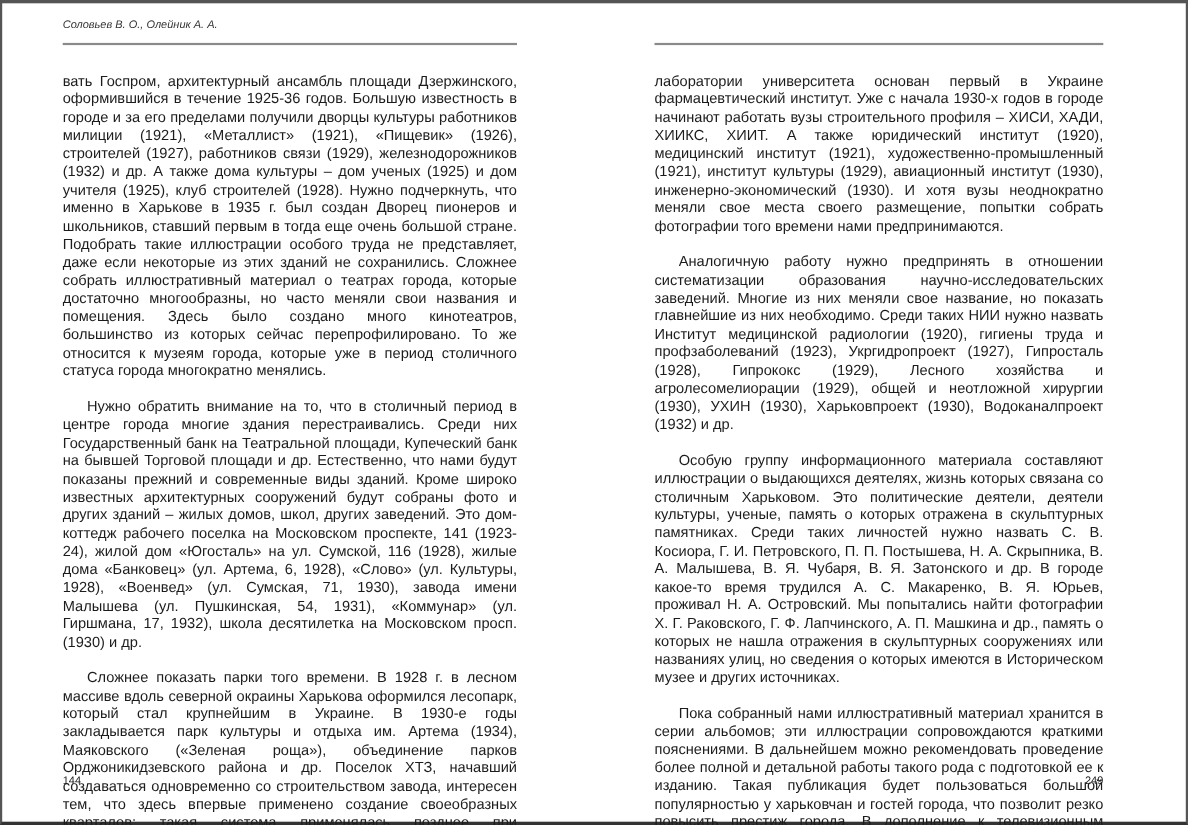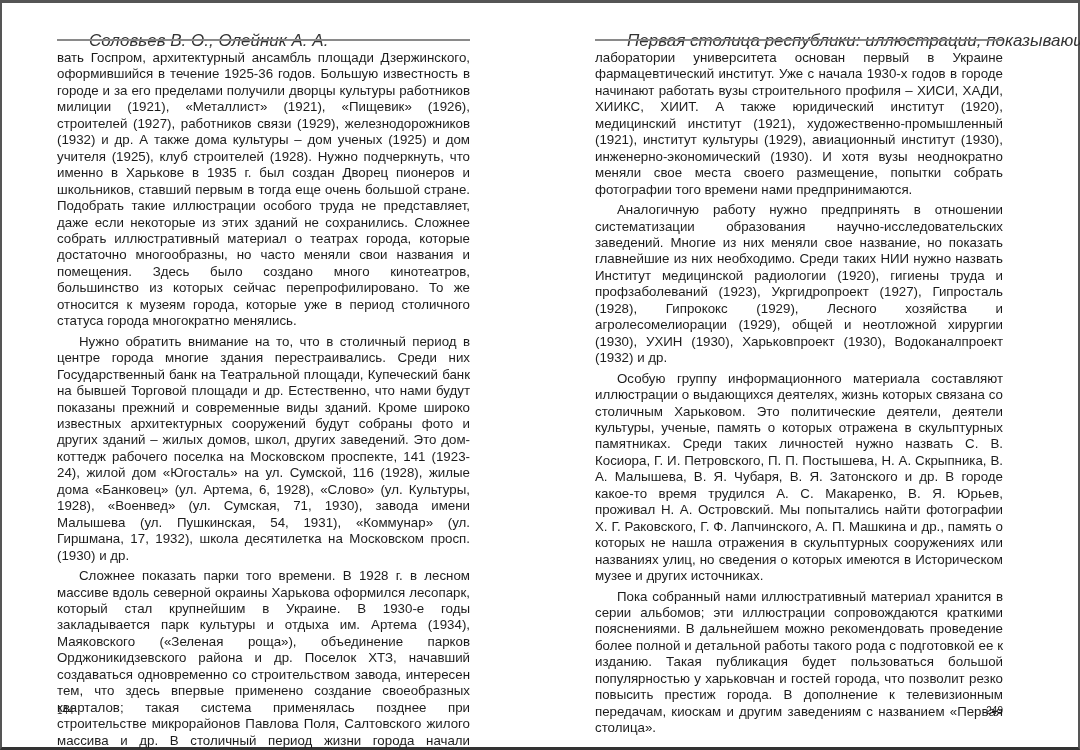--- a/index.html
+++ b/index.html
@@ -12,35 +12,35 @@
       border-right: 2px solid #555555;
       border-bottom: 3px solid #333333;
       background: #ffffff;
     }
     .page {
       position: absolute; top: 0; height: 747px;
     }
     .page.left { left: 55px; width: 413px; }
     .page.right { left: 593px; width: 408px; }
     .running-head {
-      position: absolute; top: 30px; left: 0; right: 0;
-      font-style: italic; font-size: 17px; color: #333333;
-      height: 15px; line-height: 15px; white-space: nowrap; margin-left: 32px;
+      position: absolute; top: 12px; left: 0; right: 0;
+      font-style: italic; font-size: 10px; color: #333333;
+      height: 15px; line-height: 15px; white-space: nowrap;
     }
     .page.right .running-head { text-align: right; }
     .head-rule {
       position: absolute; top: 36px; left: 0; right: 0; height: 1.5px;
       background: #8a8a8a;
     }
     .body-text {
       position: absolute; top: 47px; left: 0; right: 0;
       font-size: 13.3px; line-height: 16.45px; text-align: justify;
       hyphens: manual; color: #1c1c1c;
     }
-    .body-text p { margin: 0 0 4px 0; }
+    .body-text p { margin: 16px 0 4px 0; }
     .body-text p.indent { text-indent: 22px; }
     .folio {
       position: absolute; bottom: 34px; font-size: 10px; color: #1a1a1a;
     }
     .page.left .folio { left: 0; }
     .page.right .folio { right: 0; }
   </style>
 </head>
 <body>
 
@@ -52,21 +52,20 @@
     <div class="body-text">
       <p>вать Госпром, архитектурный ансамбль площади Дзержинского, оформившийся в течение 1925-36 годов. Большую известность в городе и за его пределами получили дворцы культуры работников милиции (1921), «Металлист» (1921), «Пищевик» (1926), строителей (1927), работников связи (1929), железнодорожников (1932) и др. А также дома культуры – дом ученых (1925) и дом учителя (1925), клуб строителей (1928). Нужно подчеркнуть, что именно в Харькове в 1935 г. был создан Дворец пионеров и школьников, ставший первым в тогда еще очень большой стране. Подобрать такие иллюстрации особого труда не представляет, даже если некоторые из этих зданий не сохранились. Сложнее собрать иллюстративный материал о театрах города, которые достаточно многообразны, но часто меняли свои названия и помещения. Здесь было создано много кинотеатров, большинство из которых сейчас перепрофилировано. То же относится к музеям города, которые уже в период столичного статуса города многократно менялись.</p>
       <p class="indent">Нужно обратить внимание на то, что в столичный период в центре города многие здания перестраивались. Среди них Государственный банк на Театральной площади, Купеческий банк на бывшей Торговой площади и др. Естественно, что нами будут показаны прежний и современные виды зданий. Кроме широко известных архитектурных сооружений будут собраны фото и других зданий – жилых домов, школ, других заведений. Это дом-коттедж рабочего поселка на Московском проспекте, 141 (1923-24), жилой дом «Югосталь» на ул. Сумской, 116 (1928), жилые дома «Банковец» (ул. Артема, 6, 1928), «Слово» (ул. Культуры, 1928), «Военвед» (ул. Сумская, 71, 1930), завода имени Малышева (ул. Пушкинская, 54, 1931), «Коммунар» (ул. Гиршмана, 17, 1932), школа десятилетка на Московском просп. (1930) и др.</p>
       <p class="indent">Сложнее показать парки того времени. В 1928 г. в лесном массиве вдоль северной окраины Харькова оформился лесопарк, который стал крупнейшим в Украине. В 1930-е годы закладывается парк культуры и отдыха им. Артема (1934), Маяковского («Зеленая роща»), объединение парков Орджоникидзевского района и др. Поселок ХТЗ, начавший создаваться одновременно со строительством завода, интересен тем, что здесь впервые применено создание своеобразных кварталов; такая система применялась позднее при строительстве микрорайонов Павлова Поля, Салтовского жилого массива и др. В столичный период жизни города начали создаваться первые стадионы – завода «Серп и молот» (1922), «Локомотив» (1923), «Металлист» (1927), «Динамо» (1931).</p>
 
     </div>
     <div class="folio">144</div>
   </div>
 
   <div class="page right">
-    <div class="running-head">Первая столица республики: иллюстрации, показывающие ее развитие.</div>
     <div class="head-rule"></div>
     <div class="body-text">
       <p>лаборатории университета основан первый в Украине фармацевтический институт. Уже с начала 1930-х годов в городе начинают работать вузы строительного профиля – ХИСИ, ХАДИ, ХИИКС, ХИИТ. А также юридический институт (1920), медицинский институт (1921), художественно-промышленный (1921), институт культуры (1929), авиационный институт (1930), инженерно-экономический (1930). И хотя вузы неоднократно меняли свое места своего размещение, попытки собрать фотографии того времени нами предпринимаются.</p>
       <p class="indent">Аналогичную работу нужно предпринять в отношении систематизации образования научно-исследовательских заведений. Многие из них меняли свое название, но показать главнейшие из них необходимо. Среди таких НИИ нужно назвать Институт медицинской радиологии (1920), гигиены труда и профзаболеваний (1923), Укргидропроект (1927), Гипросталь (1928), Гипрококс (1929), Лесного хозяйства и агролесомелиорации (1929), общей и неотложной хирургии (1930), УХИН (1930), Харьковпроект (1930), Водоканалпроект (1932) и др.</p>
       <p class="indent">Особую группу информационного материала составляют иллюстрации о выдающихся деятелях, жизнь которых связана со столичным Харьковом. Это политические деятели, деятели культуры, ученые, память о которых отражена в скульптурных памятниках. Среди таких личностей нужно назвать С. В. Косиора, Г. И. Петровского, П. П. Постышева, Н. А. Скрыпника, В. А. Малышева, В. Я. Чубаря, В. Я. Затонского и др. В городе какое-то время трудился А. С. Макаренко, В. Я. Юрьев, проживал Н. А. Островский. Мы попытались найти фотографии Х. Г. Раковского, Г. Ф. Лапчинского, А. П. Машкина и др., память о которых не нашла отражения в скульптурных сооружениях или названиях улиц, но сведения о которых имеются в Историческом музее и других источниках.</p>
       <p class="indent">Пока собранный нами иллюстративный материал хранится в серии альбомов; эти иллюстрации сопровождаются краткими пояснениями. В дальнейшем можно рекомендовать проведение более полной и детальной работы такого рода с подготовкой ее к изданию. Такая публикация будет пользоваться большой популярностью у харьковчан и гостей города, что позволит резко повысить престиж города. В дополнение к телевизионным передачам, киоскам и другим заведениям с названием «Первая столица».</p>
     </div>
     <div class="folio">249</div>
   </div>
 

